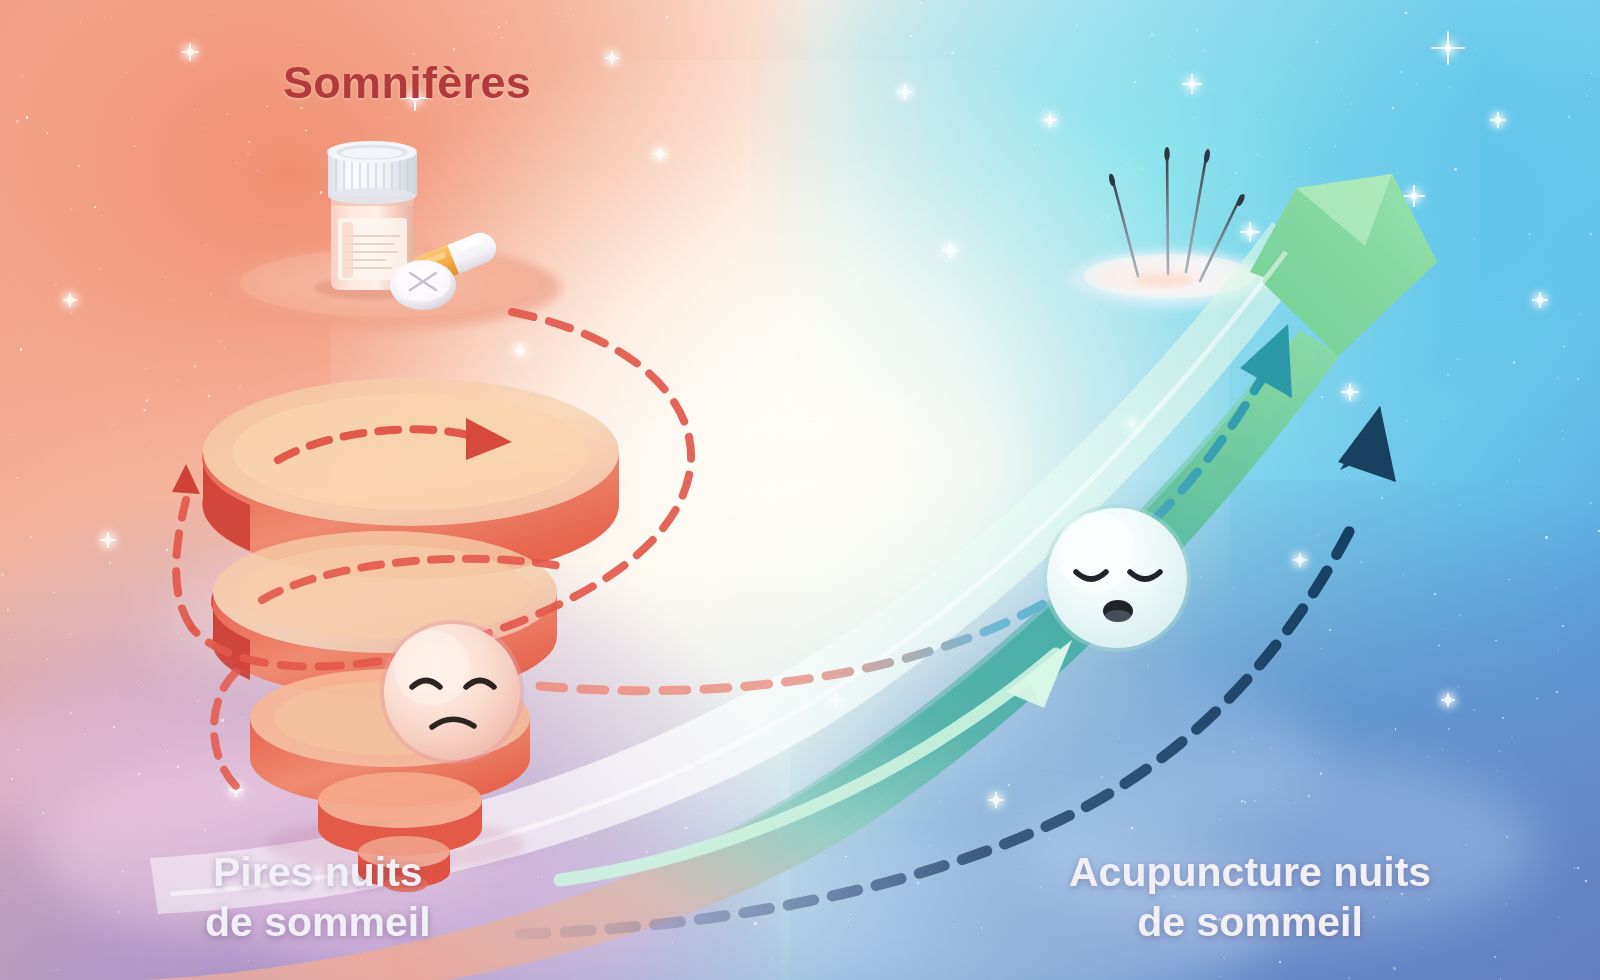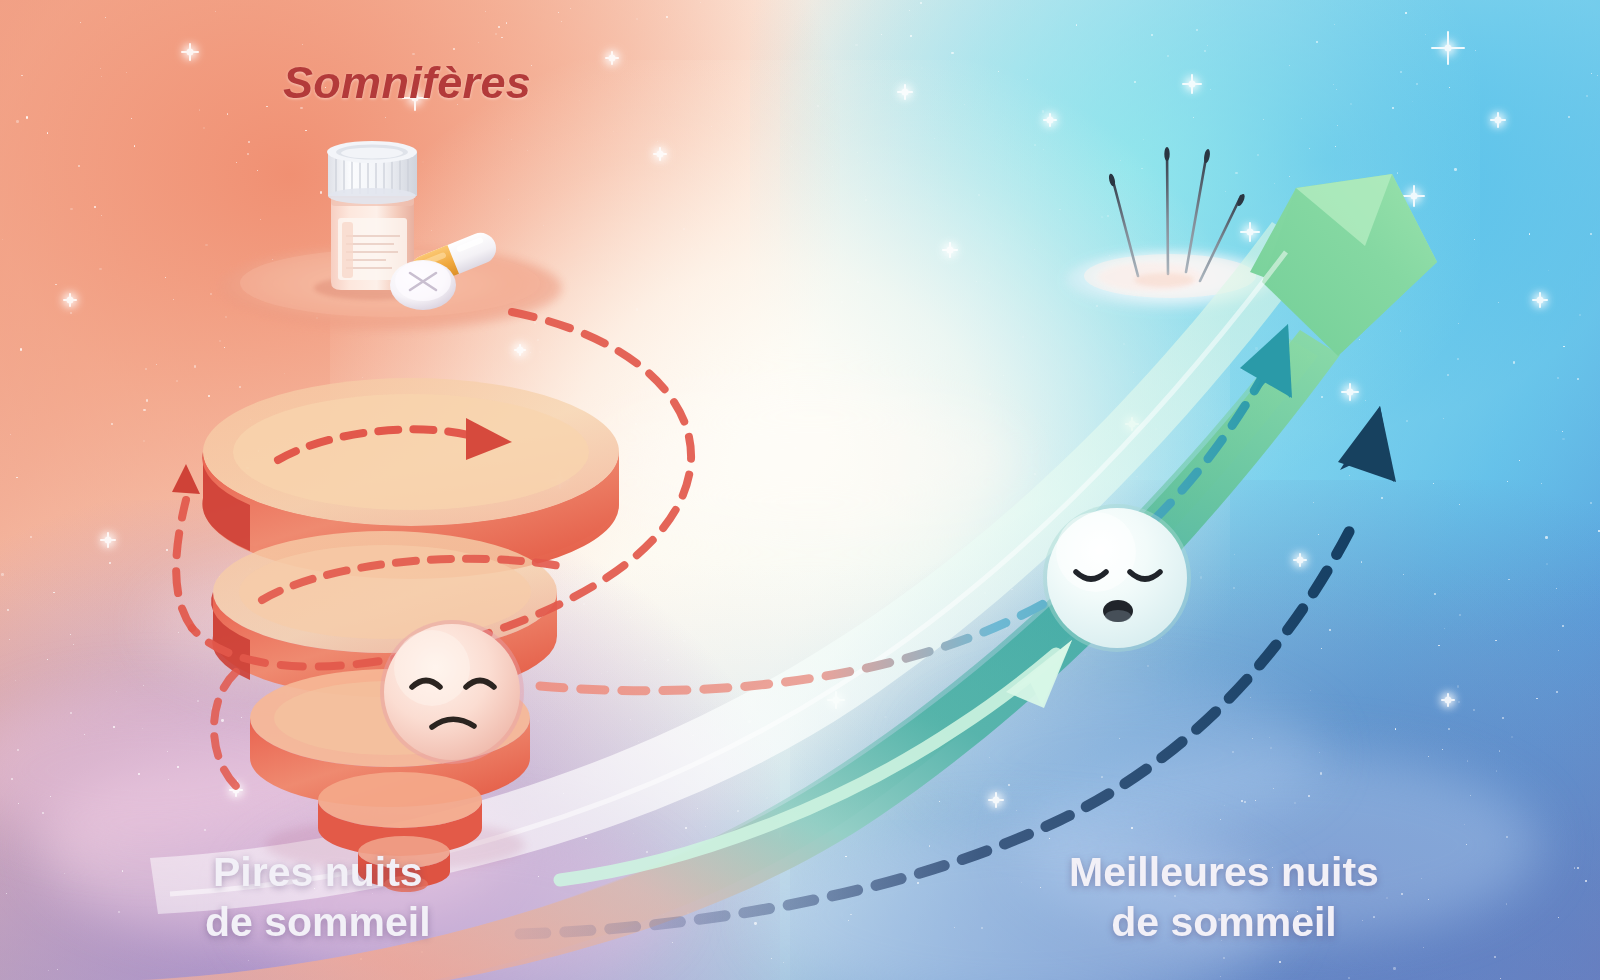--- a/index.html
+++ b/index.html
@@ -84,21 +84,20 @@
     box-shadow:0 0 9px 4px rgba(255,255,255,.95);
   }
 
   
   .art{ position:absolute; inset:0; width:1600px; height:980px; }
 
   
   .title{
     position:absolute; font-size:45px; font-weight:bold; letter-spacing:.3px;
     white-space:nowrap;
-    font-style:italic;
   }
   #title-left{
     left:283px; top:57px; color:#b33a3a;
     text-shadow:0 1px 3px rgba(255,255,255,.45);
   }
   #title-right{
     left:1008px; top:57px; color:#1f5e66;
     text-shadow:0 1px 3px rgba(255,255,255,.35);
   }
   .caption{
@@ -1117,17 +1116,17 @@
 
   <div class="title" id="title-left">Somnifères</div>
 
 
   <div class="caption" id="caption-left">
     <div>Pires nuits</div>
     <div>de sommeil</div>
   </div>
 
   <div class="caption" id="caption-right">
-    <div>Meilleures nuits</div>
+    <div>Acupuncture nuits</div>
     <div>de sommeil</div>
   </div>
 
 </div>
 
 </body></html>

